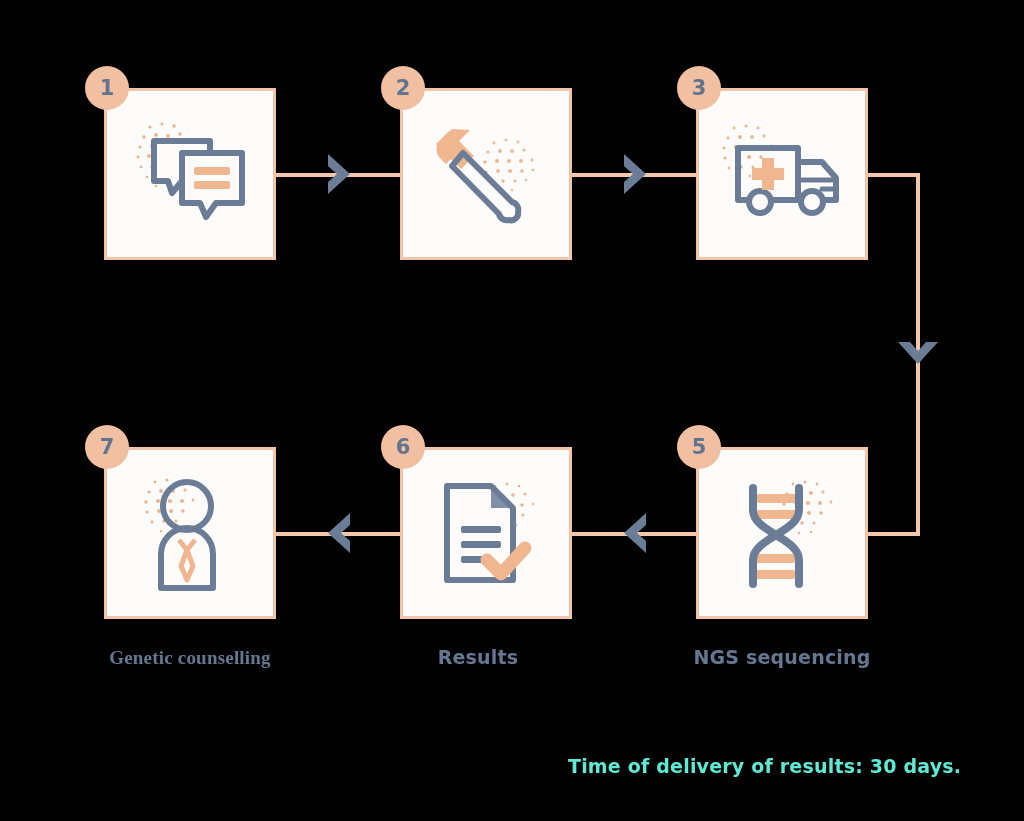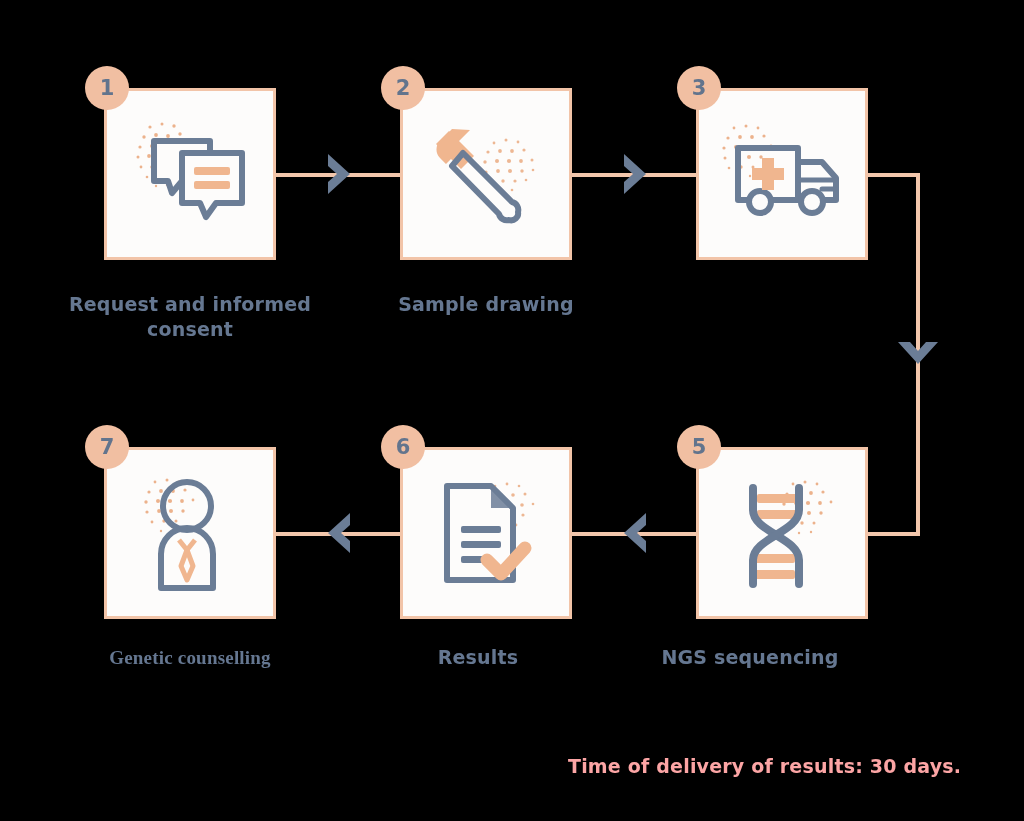--- a/index.html
+++ b/index.html
@@ -55,21 +55,21 @@
   .vline {
     position: absolute;
     width: 4px;
     background: #f3c7ac;
   }
   .chev { position: absolute; }
 
   
   .note {
     position: absolute;
-    color: #fca5a5;
+    color: #5eead4;
     font-size: 19px;
     font-weight: bold;
     letter-spacing: .2px;
     white-space: nowrap;
   }
 </style>
 </head>
 <body>
 
 <div id="stage">
@@ -142,23 +142,20 @@
       </g>
       <path d="M34 32 H90 V72 H62 L52 84 L48 72 H34 Z" fill="#fdfcfb" stroke="#6b7d96" stroke-width="6" stroke-linejoin="round"></path>
       <path d="M62 44 H122 V94 H96 L86 108 L80 94 H62 Z" fill="#fdfcfb" stroke="#6b7d96" stroke-width="6" stroke-linejoin="round"></path>
       <rect x="74" y="58" width="36" height="8" rx="2" fill="#f0b68f"></rect>
       <rect x="74" y="72" width="36" height="8" rx="2" fill="#f0b68f"></rect>
     </svg>
   </div>
   <div class="badge" style="left:85px; top:66px;">
     <span>1</span>
   </div>
-  <div class="caption" style="left:60px; top:292px;">
-    <span>Request and informed consent</span>
-  </div>
 
   <div class="card" style="left:400px; top:88px;">
     <svg width="140" height="130" viewBox="0 0 140 130">
       <g opacity=".7" fill="#e79a68">
         <circle cx="78" cy="34" r="1.4"></circle>
           <circle cx="90" cy="31" r="1.5"></circle>
           <circle cx="102" cy="33" r="1.4"></circle>
         <circle cx="72" cy="43" r="1.6"></circle>
           <circle cx="84" cy="42" r="1.9"></circle>
           <circle cx="96" cy="42" r="1.9"></circle>
@@ -181,23 +178,20 @@
           <circle cx="96" cy="81" r="1.3"></circle>
       </g>
       <path d="M36 20 L24 32 a12 12 0 0 0 0 17 l6 6 17 -17 -5 -5 12 -12 z" fill="#f0b68f"></path>
       <path d="M33 22 L58 47 L45 60 L20 35 Z" fill="#f0b68f"></path>
       <path d="M47 44 L96 93 a8 8 0 0 1 6 10 a7 7 0 0 1 -9 8 a8 8 0 0 1 -10 -6 L36 57 Z" fill="none" stroke="#6b7d96" stroke-width="6" stroke-linejoin="round"></path>
     </svg>
   </div>
   <div class="badge" style="left:381px; top:66px;">
     <span>2</span>
   </div>
-  <div class="caption" style="left:356px; top:292px;">
-    <span>Sample drawing</span>
-  </div>
 
   <div class="card" style="left:696px; top:88px;">
     <svg width="140" height="120" viewBox="0 0 140 120">
       <g opacity=".75" fill="#e79a68">
         <circle cx="22" cy="14" r="1.4"></circle>
           <circle cx="34" cy="12" r="1.5"></circle>
           <circle cx="46" cy="14" r="1.4"></circle>
         <circle cx="16" cy="24" r="1.6"></circle>
           <circle cx="28" cy="23" r="1.9"></circle>
           <circle cx="40" cy="23" r="1.9"></circle>
@@ -259,21 +253,21 @@
       <rect x="40" y="42" width="40" height="9" rx="2" fill="#f0b68f"></rect>
       <rect x="36" y="86" width="42" height="9" rx="2" fill="#f0b68f"></rect>
       <rect x="36" y="102" width="42" height="9" rx="2" fill="#f0b68f"></rect>
       <path d="M36 20 V42 C36 64 82 70 82 92 V116" fill="none" stroke="#6b7d96" stroke-width="8" stroke-linecap="round"></path>
       <path d="M82 20 V42 C82 64 36 70 36 92 V116" fill="none" stroke="#6b7d96" stroke-width="8" stroke-linecap="round"></path>
     </svg>
   </div>
   <div class="badge" style="left:677px; top:425px;">
     <span>5</span>
   </div>
-  <div class="caption" style="left:620px; top:645px;">
+  <div class="caption" style="left:652px; top:645px;">
     <span>NGS sequencing</span>
   </div>
 
   <div class="card" style="left:400px; top:447px;">
     <svg width="130" height="130" viewBox="0 0 130 130">
       <g opacity=".7" fill="#e79a68">
         <circle cx="74" cy="18" r="1.3"></circle>
           <circle cx="86" cy="16" r="1.4"></circle>
           <circle cx="98" cy="18" r="1.3"></circle>
         <circle cx="68" cy="28" r="1.6"></circle>

